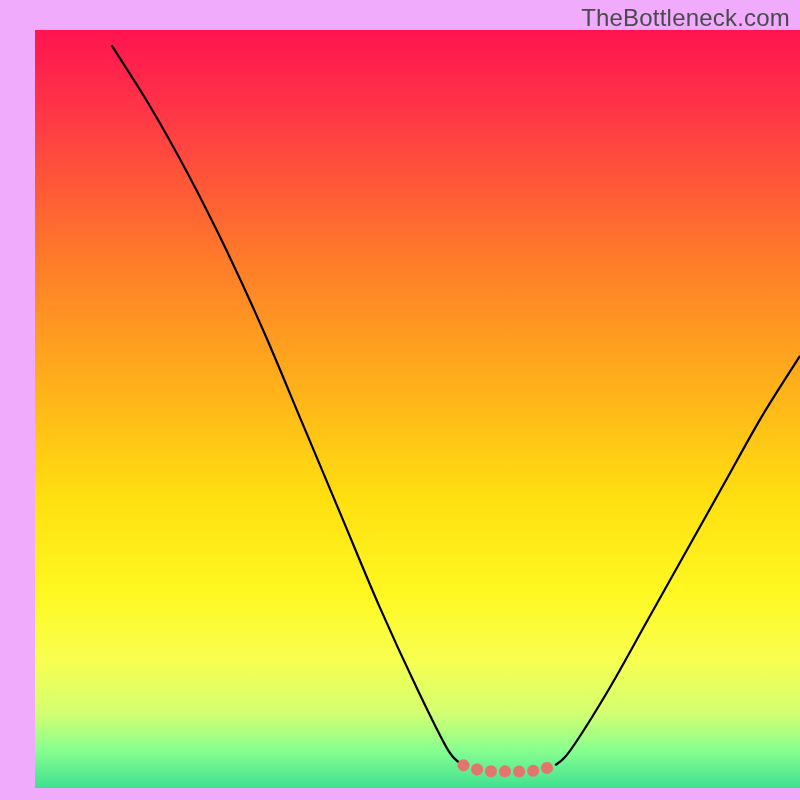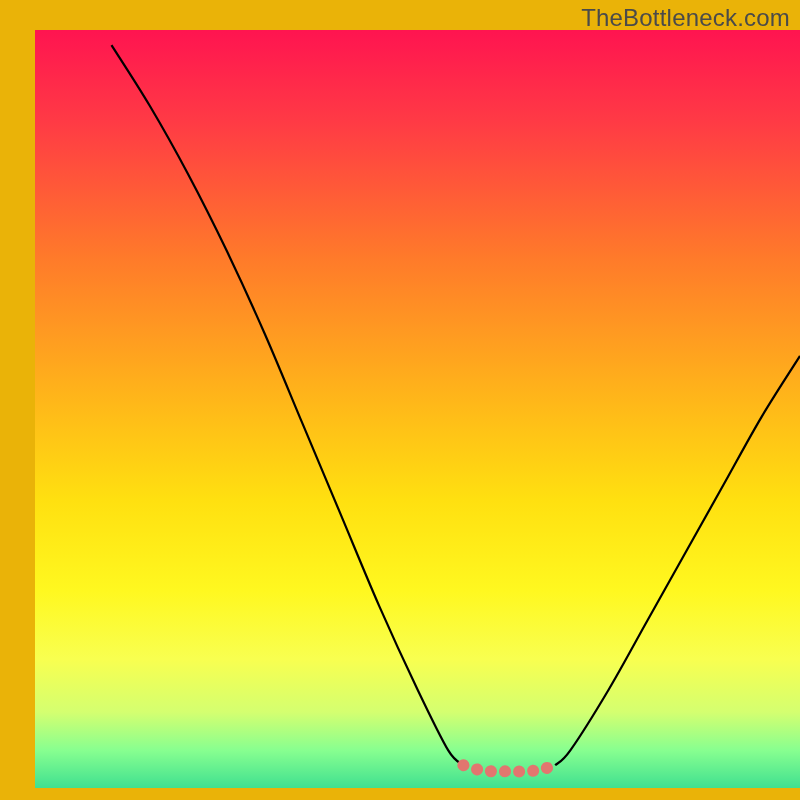--- a/index.html
+++ b/index.html
@@ -8,21 +8,21 @@
     width: 800px;
     height: 800px;
     background: #000;
     overflow: hidden;
     font-family: Arial, Helvetica, sans-serif;
   }
   .frame {
     position: relative;
     width: 800px;
     height: 800px;
-    background: #eab308;
+    background: #f0abfc;
   }
   .watermark {
     position: absolute;
     top: 4px;
     right: 10px;
     color: #4a4a4a;
     font-size: 24px;
     font-weight: 400;
     letter-spacing: 0.2px;
     z-index: 5;

